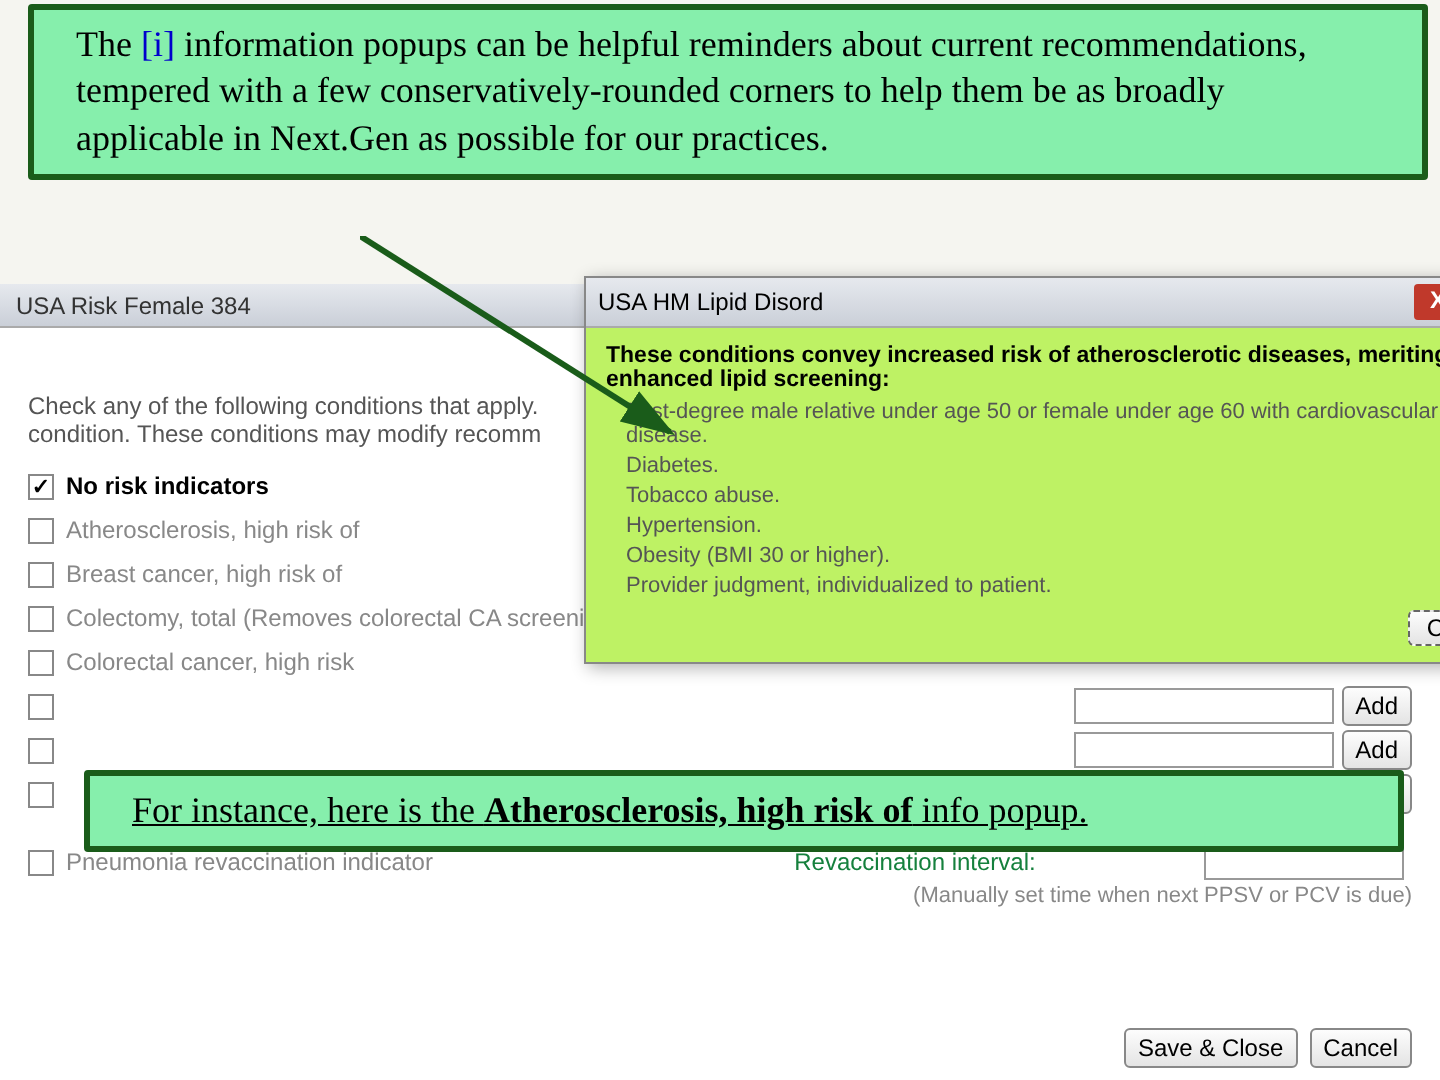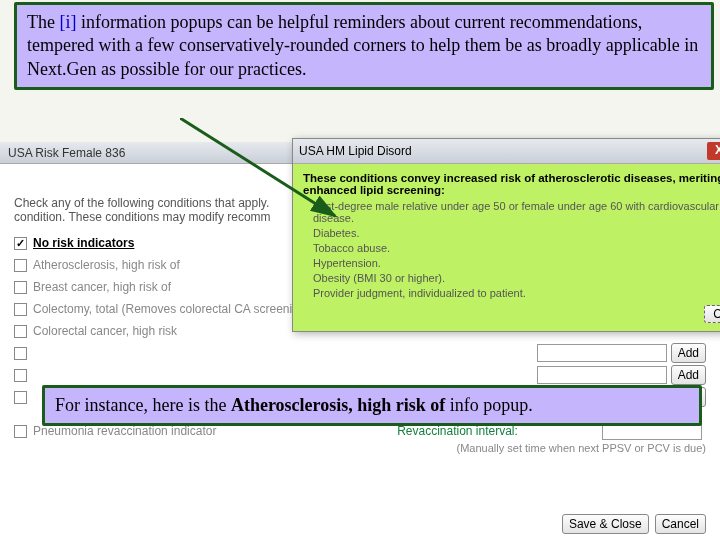--- a/index.html
+++ b/index.html
@@ -1,31 +1,31 @@
 <!DOCTYPE html>
 <html><head>
 <meta charset="utf-8">
 <style>
   * { box-sizing: border-box; margin: 0; padding: 0; }
   body { width: 720px; height: 540px; font-family: Arial, sans-serif; font-size: 12px; background: #f5f5f0; overflow: hidden; position: relative; }
   
   .green-callout {
     position: absolute;
-    background: #c4b5fd;
+    background: #86efac;
     border: 3px solid #1a5c1a;
     border-radius: 2px;
-    padding: 6px 10px;
+    padding: 6px 21px;
     font-family: "Comic Sans MS", cursive;
     font-size: 18px;
     line-height: 1.3;
     z-index: 50;
   }
   .green-callout .info-i { color: #0000cc; }
   .green-callout .bold { font-weight: bold; }
-  .underline { }
+  .underline { text-decoration: underline; }
   
   #callout-top { top: 2px; left: 14px; right: 6px; }
   #callout-mid { top: 385px; left: 42px; right: 18px; }
   
   .arrow-line {
     position: absolute;
     z-index: 40;
   }
   
   .window-bar {
@@ -96,31 +96,31 @@
 <svg class="arrow-line" style="top:118px;left:180px;" width="200" height="120">
   <defs>
       <marker id="ah" markerWidth="10" markerHeight="10" refX="8" refY="3" orient="auto">
         <path d="M0,0 L0,6 L9,3 z" fill="#1a5c1a"></path>
       </marker>
     </defs>
   <line x1="0" y1="0" x2="155" y2="98" stroke="#1a5c1a" stroke-width="3" marker-end="url(#ah)"></line>
 </svg>
 
 <div class="window-bar">
-  <span>USA Risk Female 836</span>
+  <span>USA Risk Female 384</span>
 </div>
 
 <div class="main-area">
   <div class="main-heading">Hea</div>
   <div class="instructions" style="white-space:pre-line;">Check any of the following conditions that apply.
 condition. These conditions may modify recomm</div>
 
   <div class="row active">
     <span class="chk checked"></span>
-    <span class="row-label" style="font-weight:bold;text-decoration:underline;">No risk indicators</span>
+    <span class="row-label" style="font-weight:bold;">No risk indicators</span>
     <span class="section-h" style="margin-left:auto;">Diag</span>
   </div>
 
   <div class="row">
     <span class="chk"></span>
     <span class="row-label">Atherosclerosis, high risk of</span>
     <span class="info-btn">i</span>
   </div>
 
   <div class="row">

